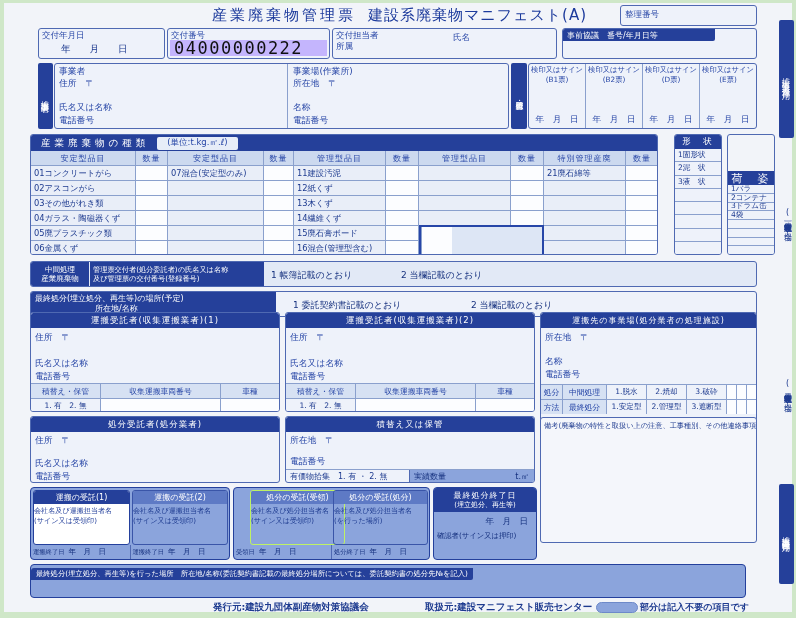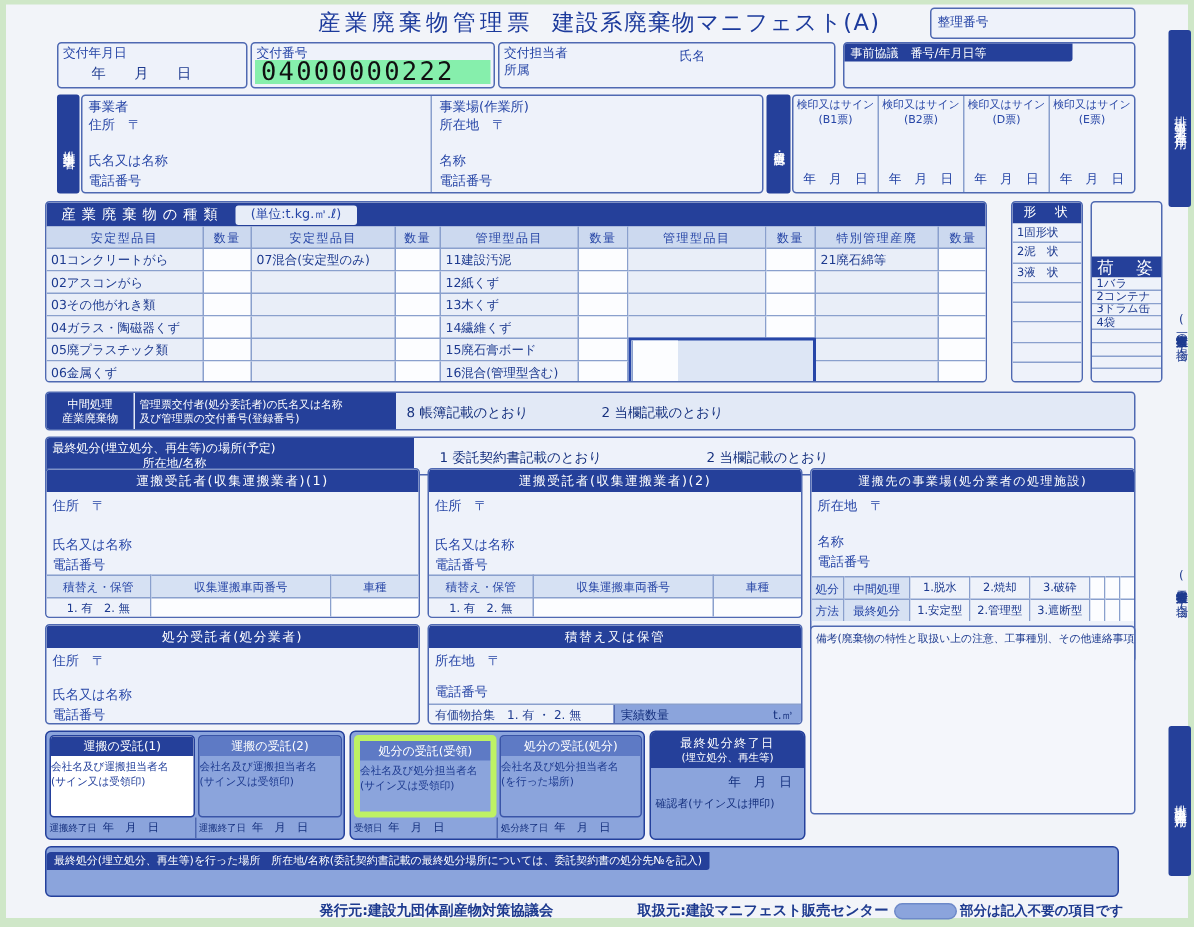--- a/index.html
+++ b/index.html
@@ -51,21 +51,21 @@
   <span class="lab" style="position:absolute; left:4px; top:3px;">整理番号</span>
 </div>
 
 <div class="bx" style="left:38px; top:28px; width:127px; height:31px;">
   <span class="lab" style="position:absolute; left:3px; top:1px;">交付年月日</span>
   <span class="bl" style="position:absolute; left:22px; top:14px; font-size:9.5px;">年　　月　　日</span>
 </div>
 
 <div class="bx" style="left:167px; top:28px; width:163px; height:31px;">
   <span class="lab" style="position:absolute; left:3px; top:1px;">交付番号</span>
-  <div style="position:absolute; left:2px; top:11px; right:2px; bottom:2px; background:#86efac;
+  <div style="position:absolute; left:2px; top:11px; right:2px; bottom:2px; background:#c4b5fd;
               font-family:'DejaVu Sans Mono','Liberation Mono',monospace; font-size:17px; letter-spacing:1.5px;
               color:#101010; display:flex; align-items:center; padding-left:4px;">04000000222</div>
 </div>
 
 <div class="bx" style="left:332px; top:28px; width:225px; height:31px;">
   <span class="lab" style="position:absolute; left:3px; top:1px;">交付担当者</span>
   <span class="lab" style="position:absolute; left:3px; top:12px;">所属</span>
   <span class="lab" style="position:absolute; left:120px; top:3px;">氏名</span>
 </div>
 
@@ -264,21 +264,21 @@
   <div class="navy" style="width:58px; display:flex; flex-direction:column; align-items:center; justify-content:center;
               font-size:7.5px; line-height:1.25; border-radius:2px 0 0 2px;">
     <span>中間処理</span>
     <span>産業廃棄物</span>
   </div>
   <div class="navy" style="width:174px; margin-left:1px; display:flex; flex-direction:column; justify-content:center;
               font-size:7.2px; line-height:1.3; padding-left:3px; white-space:nowrap; overflow:hidden;">
     <span>管理票交付者(処分委託者)の氏名又は名称</span>
     <span>及び管理票の交付番号(登録番号)</span>
   </div>
-  <span style="position:absolute; left:240px; top:7px; font-size:9px; color:#15307e;">8 帳簿記載のとおり</span>
+  <span style="position:absolute; left:240px; top:7px; font-size:9px; color:#15307e;">1 帳簿記載のとおり</span>
   <span style="position:absolute; left:370px; top:7px; font-size:9px; color:#15307e;">2 当欄記載のとおり</span>
 </div>
 
 <div class="bx" style="left:30px; top:291px; width:727px; height:26px; background:#eef2fa;">
   <div class="navy" style="position:absolute; left:0; top:0; bottom:0; width:245px; display:flex; flex-direction:column;
               justify-content:center; font-size:8px; line-height:1.3; padding-left:4px; border-radius:2px 0 0 2px; white-space:nowrap;">
     <span>最終処分(埋立処分、再生等)の場所(予定)</span>
     <span style="padding-left:60px;">所在地/名称</span>
   </div>
   <span style="position:absolute; left:262px; top:7px; font-size:9px; color:#15307e;">1 委託契約書記載のとおり</span>
@@ -406,21 +406,21 @@
       <span style="margin-left:4px; word-spacing:8px;">年　月　日</span>
     </div>
     <div class="dhalf" style="border-left:1px solid #4f69b2;">
       <span style="font-size:6.3px;">運搬終了日</span>
       <span style="margin-left:4px; word-spacing:8px;">年　月　日</span>
     </div>
   </div>
 </div>
 
 <div class="abs" style="left:233px; top:487px; width:197px; height:73px; background:#8ba4dc; border:1px solid #24409c; border-radius:4px;">
-  <div style="position:absolute; left:2px; top:2px; width:95px; height:55px; border-radius:3px; overflow:hidden; border:4px solid #bef264;">
+  <div style="position:absolute; left:16px; top:2px; width:95px; height:55px; border-radius:3px; overflow:hidden; border:1px solid #bef264;">
     <div class="c" style="height:13px; font-size:8px; background:#5e7ac5; color:#fff;">処分の受託(受領)</div>
     <div class="rcptline" style="margin-top:2px; color:#1d3a8f;">会社名及び処分担当者名</div>
     <div class="rcptline" style="color:#1d3a8f;">(サイン又は受領印)</div>
   </div>
   <div style="position:absolute; left:99px; top:2px; width:95px; height:55px; border-radius:3px; overflow:hidden; border:1px solid #3a55a8;">
     <div class="c" style="height:13px; font-size:8px; background:#5e7ac5; color:#fff;">処分の受託(処分)</div>
     <div class="rcptline" style="margin-top:2px; color:#1d3a8f;">会社名及び処分担当者名</div>
     <div class="rcptline" style="color:#1d3a8f;">(を行った場所)</div>
   </div>
   <div style="position:absolute; left:0; right:0; bottom:0; height:14px; display:flex;">

